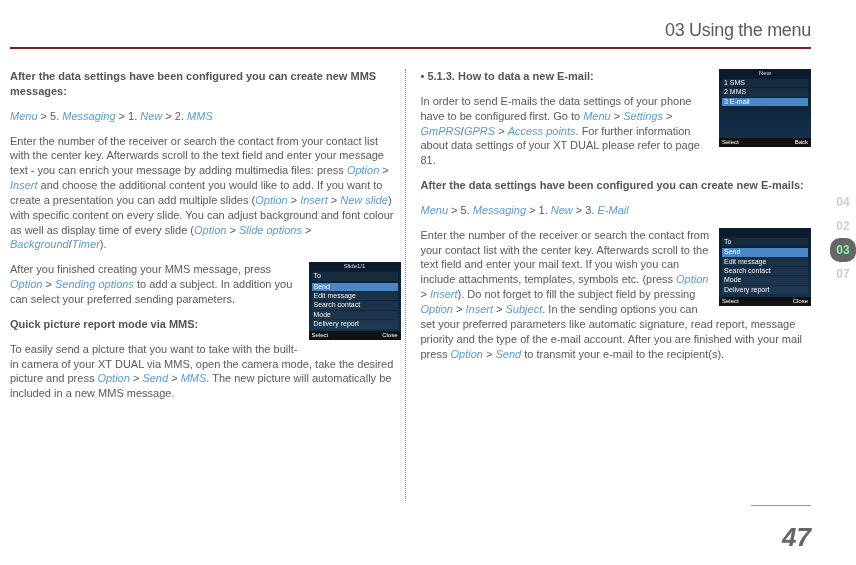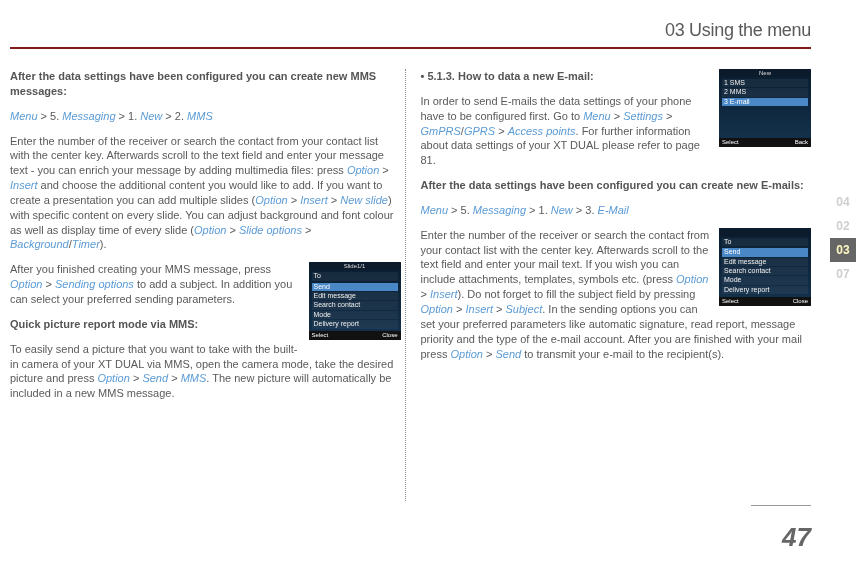--- a/index.html
+++ b/index.html
@@ -98,21 +98,21 @@
     position: absolute;
     right: 0;
     top: 190px;
     width: 26px;
     font-size: 12px;
     font-weight: bold;
     color: #cfcfcf;
     text-align: center;
   }
   .side-tabs div { height: 24px; line-height: 24px; }
-  .side-tabs .active { background: #666; color: #fef9c3; }
+  .side-tabs .active { background: #666; color: #86efac; border-radius: 10px; }
   .pageno {
     position: absolute;
     right: 45px;
     bottom: 12px;
     font-size: 26px;
     font-style: italic;
     font-weight: bold;
     color: #666;
     border-top: 1px solid #999;
     padding-top: 16px;

